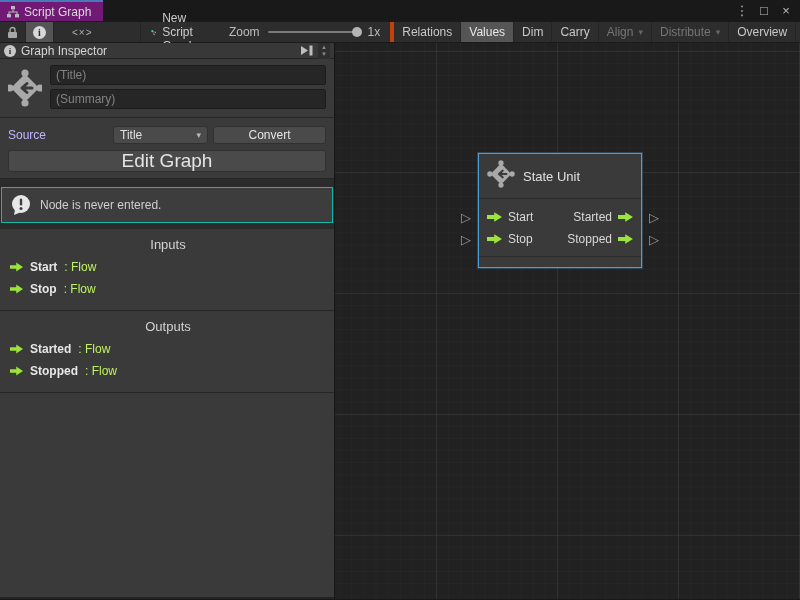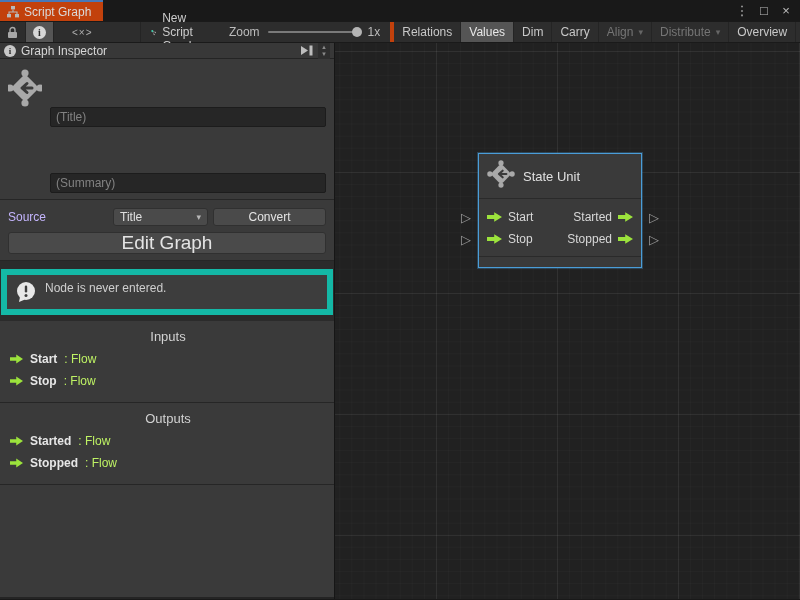--- a/index.html
+++ b/index.html
@@ -2,21 +2,21 @@
 <html><head>
 <meta charset="utf-8">
 <style>
   * { margin:0; padding:0; box-sizing:border-box; }
   html,body { width:800px; height:600px; overflow:hidden; background:#191919;
     font-family:"Liberation Sans", sans-serif; }
   .window { position:relative; width:800px; height:600px; background:#191919; color:#c8c8c8; }
 
   
   .tabbar { height:21px; background:#191919; display:flex; align-items:stretch; }
-  .tab { display:flex; align-items:center; gap:5px; padding:0 12px 0 7px; background:#c2410c;
+  .tab { display:flex; align-items:center; gap:5px; padding:0 12px 0 7px; background:#701a75;
     border-top:2px solid #4878b8; font-size:12px; color:#dadada; }
   .tab svg { display:block; }
   .win-controls { margin-left:auto; display:flex; align-items:center; gap:6px; padding-right:6px;
     color:#bdbdbd; font-size:13px; }
   .win-controls span { width:16px; text-align:center; cursor:default; }
 
   
   .toolbar { height:22px; background:#2d2d2d; border-top:1px solid #1a1a1a; border-bottom:1px solid #1a1a1a;
     display:flex; align-items:stretch; font-size:12px; }
   .tbtn { display:flex; align-items:center; padding:0 8px; border-right:1px solid #242424; color:#c8c8c8;
@@ -48,34 +48,34 @@
   .panel-header .ph-title { flex:1; }
   .dock-icon { display:flex; align-items:center; color:#bdbdbd; }
   .scroll-arrows { display:flex; flex-direction:column; background:#2e2e2e; padding:0 3px;
     color:#8a8a8a; font-size:6px; line-height:7px; height:16px; justify-content:center; }
   .section { background:#3a3a3a; border-bottom:1px solid #262626; padding:6px 8px; }
   .sec-head-row { display:flex; gap:8px; align-items:flex-start; }
   .machine-icon { flex:0 0 auto; margin-top:3px; }
   .fields { flex:1; display:flex; flex-direction:column; gap:4px; }
   .fields input { width:100%; height:20px; background:#262626; border:1px solid #1c1c1c;
     border-radius:2px; color:#9a9a9a; font-size:12px; padding:0 5px;
-    font-family:"Liberation Sans", sans-serif;margin-top:42px; }
+    font-family:"Liberation Sans", sans-serif; }
   .fields input::placeholder { color:#828282; }
   .source-row { display:flex; align-items:center; gap:5px; margin-bottom:6px; }
   .source-label { color:#c4b5fd; width:100px; }
   .dropdown { flex:0 0 95px; height:18px; background:#4a4a4a; border:1px solid #303030;
     border-radius:3px; display:flex; align-items:center; padding:0 6px; color:#e0e0e0; }
   .dropdown .dd { margin-left:auto; font-size:9px; color:#b8b8b8; }
   .btn { height:18px; background:#4a4a4a; border:1px solid #303030; border-radius:3px;
     color:#e4e4e4; display:flex; align-items:center; justify-content:center; padding:0 10px; }
   .btn.grow { flex:1; }
   .btn.full { width:100%; height:22px; font-size:19px; }
   .gap { height:8px; background:#2b2b2b; flex:0 0 auto; }
-  .warnbox { margin:0 1px; background:#3d3d3d; border:6px solid #14b8a6; display:flex;
-    gap:8px; padding:6px 8px; color:#cfcfcf; }
+  .warnbox { margin:0 1px; background:#3d3d3d; border:1px solid #14b8a6; display:flex;
+    align-items:center; gap:8px; padding:6px 8px; color:#cfcfcf; }
   .ports-title { color:#d2d2d2; font-size:13px; margin:2px 0 8px 2px;text-align:center; }
   .port-row { display:flex; align-items:center; gap:7px; margin:0 0 8px 2px; }
   .port-name { font-weight:bold; color:#e6e6e6; }
   .port-suffix { color:#bef264;text-align:right; }
   .filler { flex:1; background:#3a3a3a; border-bottom:2px solid #242424; }
 
   
   .flow-arrow { display:inline-block; width:15px; height:11px; background:#9ce33c;
     clip-path:polygon(0 32%, 48% 32%, 48% 6%, 100% 50%, 48% 94%, 48% 68%, 0 68%); }
   .flow-arrow.sm { width:13px; height:10px; }

